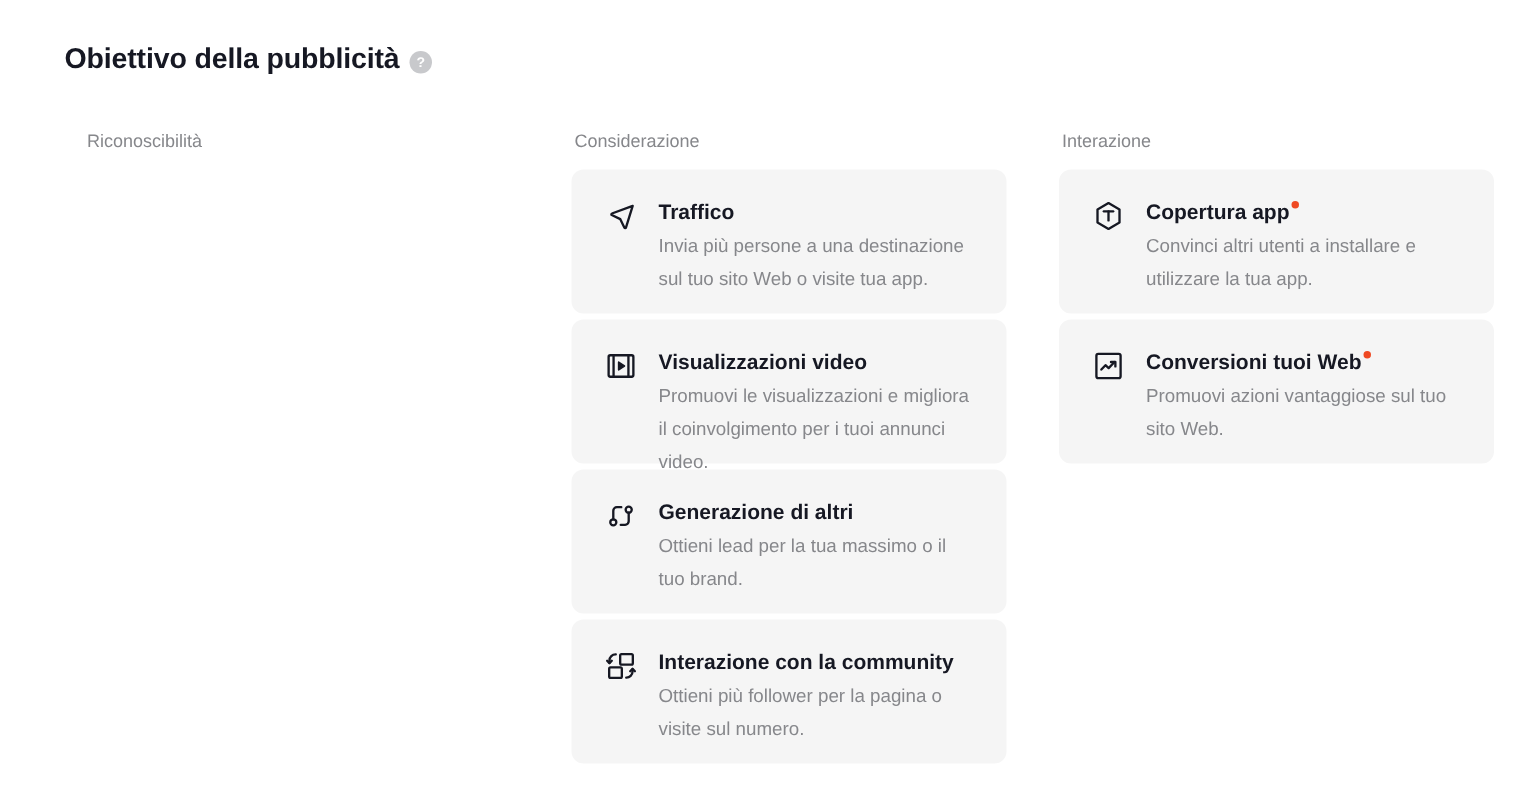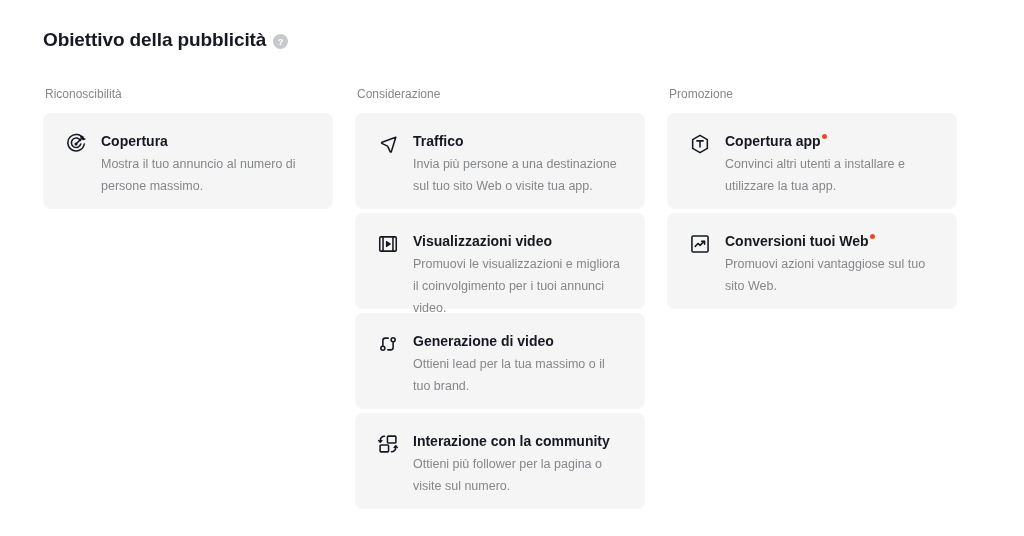--- a/index.html
+++ b/index.html
@@ -57,20 +57,21 @@
     position: absolute;
     left: 43px;
     top: 86px;
     width: 940px;
     display: flex;
     gap: 22px;
   }
   .column {
     width: 290px;
     flex: 0 0 290px;
+    margin-left: 13px;
   }
   .column-label {
     font-size: 12px;
     color: #86878b;
     line-height: 16px;
     margin: 0 0 11px 2px;
     font-weight: 400;
   }
 
   .card-list {
@@ -141,42 +142,20 @@
       <svg viewBox="0 0 16 16" width="15" height="15" aria-hidden="true">
         <text x="8" y="11.6" text-anchor="middle" font-family="Liberation Sans, sans-serif" font-size="10" font-weight="700" fill="#ffffff">?</text>
       </svg>
     </span>
   </div>
 
   <div class="columns">
 
     <div class="column">
       <div class="column-label">Riconoscibilità</div>
-      <div class="card-list">
-
-        <div class="card">
-          <span class="card-icon">
-            <svg viewBox="0 0 24 24" fill="none" stroke="currentColor" stroke-width="1.7" stroke-linecap="round" stroke-linejoin="round">
-              <path d="M20.2 6.6A9 9 0 1 0 21 12"></path>
-              <path d="M16.8 8.2A5.2 5.2 0 1 0 17.2 12"></path>
-              <circle cx="12" cy="12" r="1.7" fill="currentColor" stroke="none"></circle>
-              <path d="M12 12l7.2-7.2"></path>
-              <path d="M17.1 4.2l2.1-.3-.3 2.1"></path>
-              <path d="M19.2 4.8l.3 2.2 2.1-.4"></path>
-            </svg>
-          </span>
-          <div class="card-body">
-            <div class="card-title">
-              <span>Copertura</span>
-            </div>
-            <div class="card-desc">Mostra il tuo annuncio al numero di persone massimo.</div>
-          </div>
-        </div>
-
-      </div>
     </div>
 
     <div class="column">
       <div class="column-label">Considerazione</div>
       <div class="card-list">
 
         <div class="card">
           <span class="card-icon">
             <svg viewBox="0 0 24 24" fill="none" stroke="currentColor" stroke-width="1.7" stroke-linecap="round" stroke-linejoin="round">
               <path d="M20.5 4.6L5.4 10.2a.6.6 0 0 0-.1 1.1l6.2 3 3 6.2a.6.6 0 0 0 1.1-.1z"></path>
@@ -210,21 +189,21 @@
           <span class="card-icon">
             <svg viewBox="0 0 24 24" fill="none" stroke="currentColor" stroke-width="1.7" stroke-linecap="round" stroke-linejoin="round">
               <circle cx="6.4" cy="16.6" r="2.2"></circle>
               <circle cx="17.6" cy="7.4" r="2.2"></circle>
               <path d="M6.4 14.4V8.2a2.6 2.6 0 0 1 2.6-2.6h3.2"></path>
               <path d="M17.6 9.6v6.2a2.6 2.6 0 0 1-2.6 2.6h-3.2"></path>
             </svg>
           </span>
           <div class="card-body">
             <div class="card-title">
-              <span>Generazione di video</span>
+              <span>Generazione di altri</span>
             </div>
             <div class="card-desc">Ottieni lead per la tua massimo o il tuo brand.</div>
           </div>
         </div>
 
         <div class="card">
           <span class="card-icon">
             <svg viewBox="0 0 24 24" fill="none" stroke="currentColor" stroke-width="1.7" stroke-linecap="round" stroke-linejoin="round">
               <rect x="11.4" y="3.4" width="9.2" height="7.6" rx="1"></rect>
               <rect x="3.4" y="13" width="9.2" height="7.6" rx="1"></rect>
@@ -239,21 +218,21 @@
               <span>Interazione con la community</span>
             </div>
             <div class="card-desc">Ottieni più follower per la pagina o visite sul numero.</div>
           </div>
         </div>
 
       </div>
     </div>
 
     <div class="column">
-      <div class="column-label">Promozione</div>
+      <div class="column-label">Interazione</div>
       <div class="card-list">
 
         <div class="card">
           <span class="card-icon">
             <svg viewBox="0 0 24 24" fill="none" stroke="currentColor" stroke-width="1.7" stroke-linecap="round" stroke-linejoin="round">
               <path d="M12 2.6l8 4.6v9.6l-8 4.6-8-4.6V7.2z"></path>
               <path d="M8.6 8.6h6.8"></path>
               <path d="M12 8.6v6.6"></path>
             </svg>
           </span>

